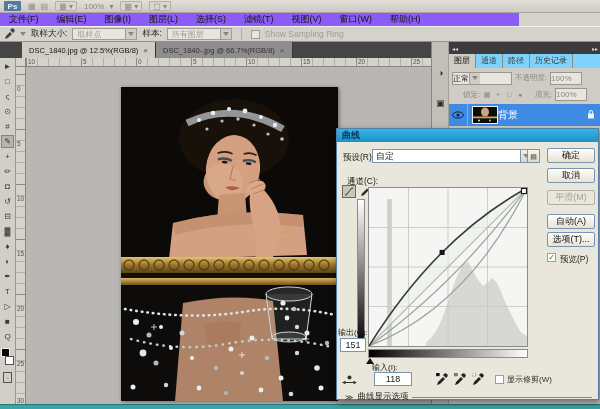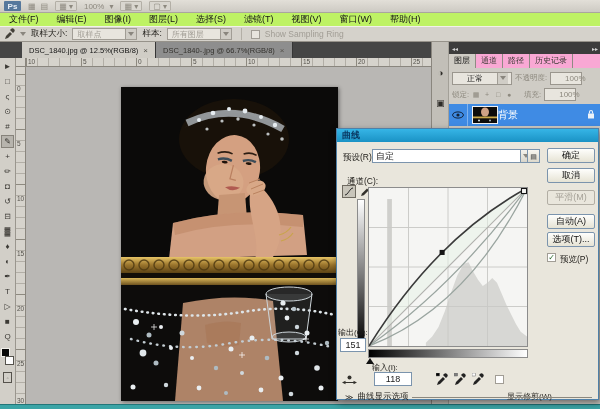--- a/index.html
+++ b/index.html
@@ -13,21 +13,21 @@
   .ps-logo{width:17px;height:10px;background:#56789c;color:#e8eef4;font-weight:bold;font-size:8px;
            display:flex;align-items:center;justify-content:center;border-radius:1px;}
   .abar-group{display:flex;gap:5px;align-items:center;}
   .abar-btn{border:1px solid #b3afa6;background:#d9d6cf;padding:0 3px;height:10px;line-height:9px;border-radius:1px;color:#8d897f;}
   .ws-group{margin-left:auto;display:flex;gap:10px;align-items:center;color:#7e7a71;}
   .ws-item{white-space:nowrap;}
   .ws-btn{width:14px;height:10px;border:1px solid #9b978e;background:#c3c0b9;text-align:center;line-height:9px;font-size:7px;color:#5d594f;}
   .ws-btn.pressed{background:#a5a29b;border-color:#7e7a71;}
 
   
-  .menubar{position:absolute;left:0;top:13px;width:600px;height:13px;display:flex;align-items:center;background:#bef264;}
+  .menubar{position:absolute;left:0;top:13px;width:519px;height:13px;display:flex;align-items:center;background:#8b5cf6;}
   .menu-item{padding:0 9px;font-size:9px;color:#161616;line-height:13px;}
 
   
   .optionsbar{position:absolute;left:0;top:26px;width:600px;height:16px;background:#d5d2cb;
               border-top:1px solid #f2f0ea;border-bottom:1px solid #96928a;display:flex;align-items:center;gap:5px;padding:0 4px;}
   .opt-label{font-size:8.5px;color:#26241f;white-space:nowrap;}
   .opt-dd{height:12px;border:1px solid #a19d95;background:#e8e5de;display:flex;align-items:center;font-size:8px;color:#a19d95;}
   .opt-dd .dd-text{padding:0 4px;min-width:52px;}
   .dd-arrow{width:11px;height:100%;border-left:1px solid #a19d95;background:#d0cdc6;display:flex;align-items:center;justify-content:center;}
   .tri-down{width:0;height:0;border-left:3px solid transparent;border-right:3px solid transparent;border-top:4px solid #8a867e;}
@@ -66,29 +66,29 @@
   
   .canvas{position:absolute;left:26px;top:67px;width:405px;height:338px;background:#b9b7b4;overflow:hidden;}
   .photo{position:absolute;left:95px;top:20px;width:217px;height:314px;box-shadow:1px 1px 4px rgba(0,0,0,.45);}
 
   
   .dock{position:absolute;left:431px;top:42px;width:169px;height:363px;background:#c9c6bf;border-left:1px solid #8a867e;}
   .dock-strip{position:absolute;left:0;top:0;width:17px;height:100%;background:#c2bfb8;border-right:1px solid #a3a098;}
   .dock-icon{position:absolute;left:3px;width:11px;height:11px;font-size:9px;line-height:11px;text-align:center;color:#2e2c28;}
   .panelwrap{position:absolute;left:17px;top:0;width:152px;height:100%;}
   .dock-collapse{height:12px;background:#3c3c3c;color:#cfcfcf;font-size:6px;display:flex;justify-content:space-between;align-items:center;padding:0 3px;}
-  .ptabs{height:14px;background:#f9a8d4;display:flex;}
+  .ptabs{height:14px;background:#7dd3fc;display:flex;}
   .ptab{padding:0 5px;font-size:8px;line-height:14px;color:#3c3a35;border-right:1px solid #8f8b83;white-space:nowrap;}
   .ptab.active{background:#cfccc5;color:#111;}
   .pbody{position:relative;background:#cfccc5;height:calc(100% - 26px);}
   .blend-row{position:absolute;left:0;top:3px;width:100%;height:14px;display:flex;align-items:center;gap:3px;padding:0 3px;}
   .mini-dd{height:13px;border:1px solid #9a968e;background:#e8e5de;display:flex;align-items:center;font-size:8px;}
-  .mini-dd .dd-text{padding:0 14px;}
+  .mini-dd .dd-text{padding:0 0;}
   .plabel{font-size:7.5px;color:#8d897f;white-space:nowrap;}
-  .lock-row{position:absolute;left:0;top:20px;width:100%;height:13px;display:flex;align-items:center;gap:3px;padding:0 3px;}
+  .lock-row{position:absolute;left:0;top:20px;width:100%;height:13px;display:flex;align-items:center;gap:3px;padding:0 3px;justify-content:center;}
   .lock-ico{font-size:7px;color:#8d897f;width:8px;text-align:center;}
   .layer-row{position:absolute;left:0;top:36px;width:100%;height:22px;background:#3f8be4;display:flex;align-items:center;color:#fff;}
   .eye-cell{width:19px;height:100%;display:flex;align-items:center;justify-content:center;border-right:1px solid rgba(255,255,255,.35);}
   .layer-thumb{width:26px;height:18px;border:1px solid #f0f0f0;margin-left:4px;}
   .layer-name{font-size:10px;}
   .layer-lock{margin-left:auto;margin-right:6px;}
 
   
   .dialog{position:absolute;left:336px;top:128px;width:263px;height:272px;background:#e9e6dc;border:1px solid #4f80a8;
           box-shadow:2px 3px 7px rgba(0,0,0,.5);z-index:20;}
@@ -516,21 +516,21 @@
     </span>
     <span class="dropper-btn" style="left:134px">
       <svg width="12" height="13">
           <path d="M1 12 L2 9 L7 4 L9 6 L4 11 Z" fill="#222"></path>
           <path d="M7 2 L10 5 L11 4 A1.5 1.5 0 0 0 8 1 Z" fill="#222"></path>
           <rect x="0" y="0" width="3.6" height="3" fill="#fff" stroke="#666" stroke-width="0.5"></rect>
         </svg>
     </span>
 
     <span class="chk d-abs" style="left:158px;top:246px;background:#fff"></span>
-    <span class="d-chk-label d-abs" style="left:170px;top:262px">显示修剪(W)</span>
+    <span class="d-chk-label d-abs" style="left:170px;top:245px">显示修剪(W)</span>
 
     <div class="d-footer">
       <span style="font-size:8px">≫</span>
       <span>曲线显示选项</span>
       <span class="line"></span>
     </div>
   </div>
 
   <div class="statusline"></div>
 </div>

